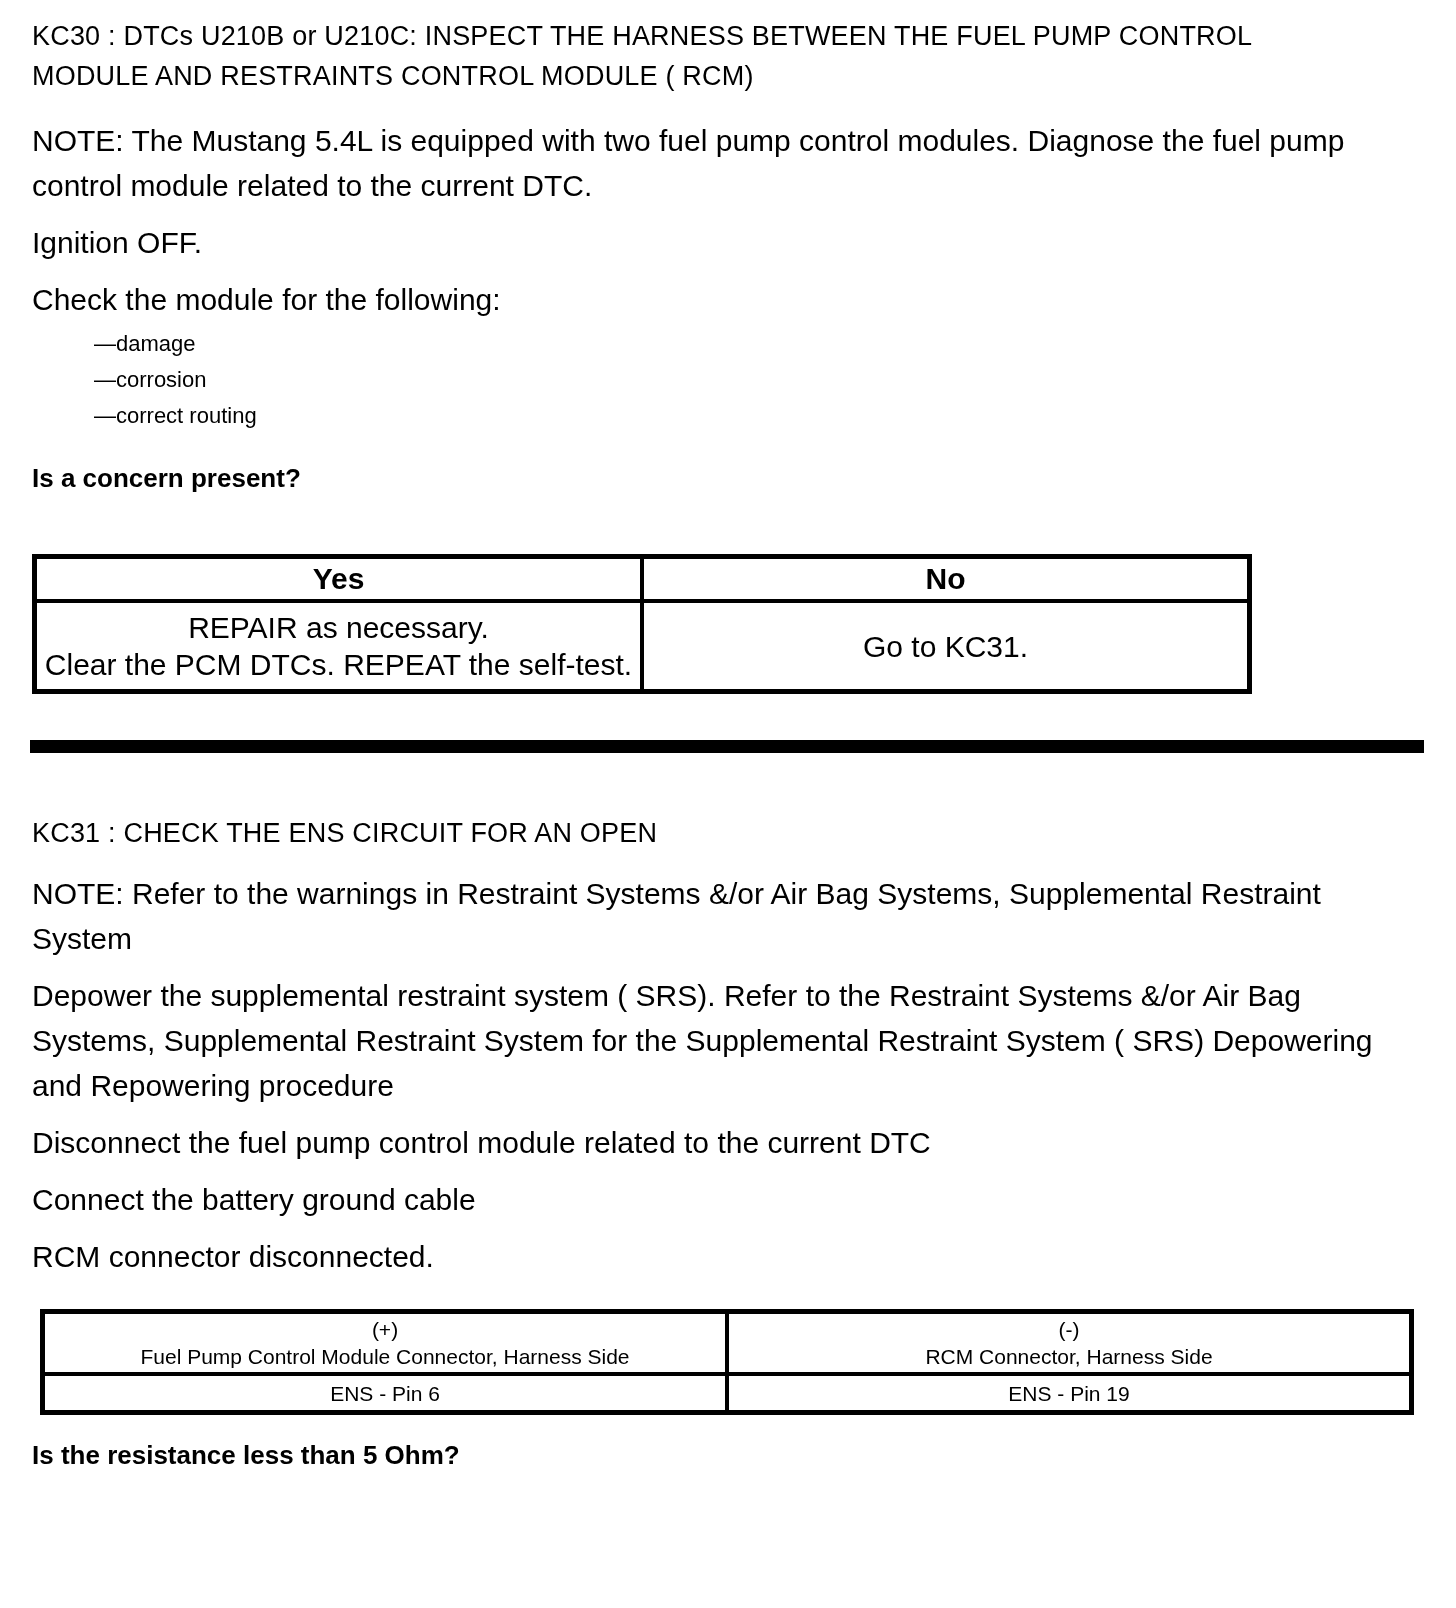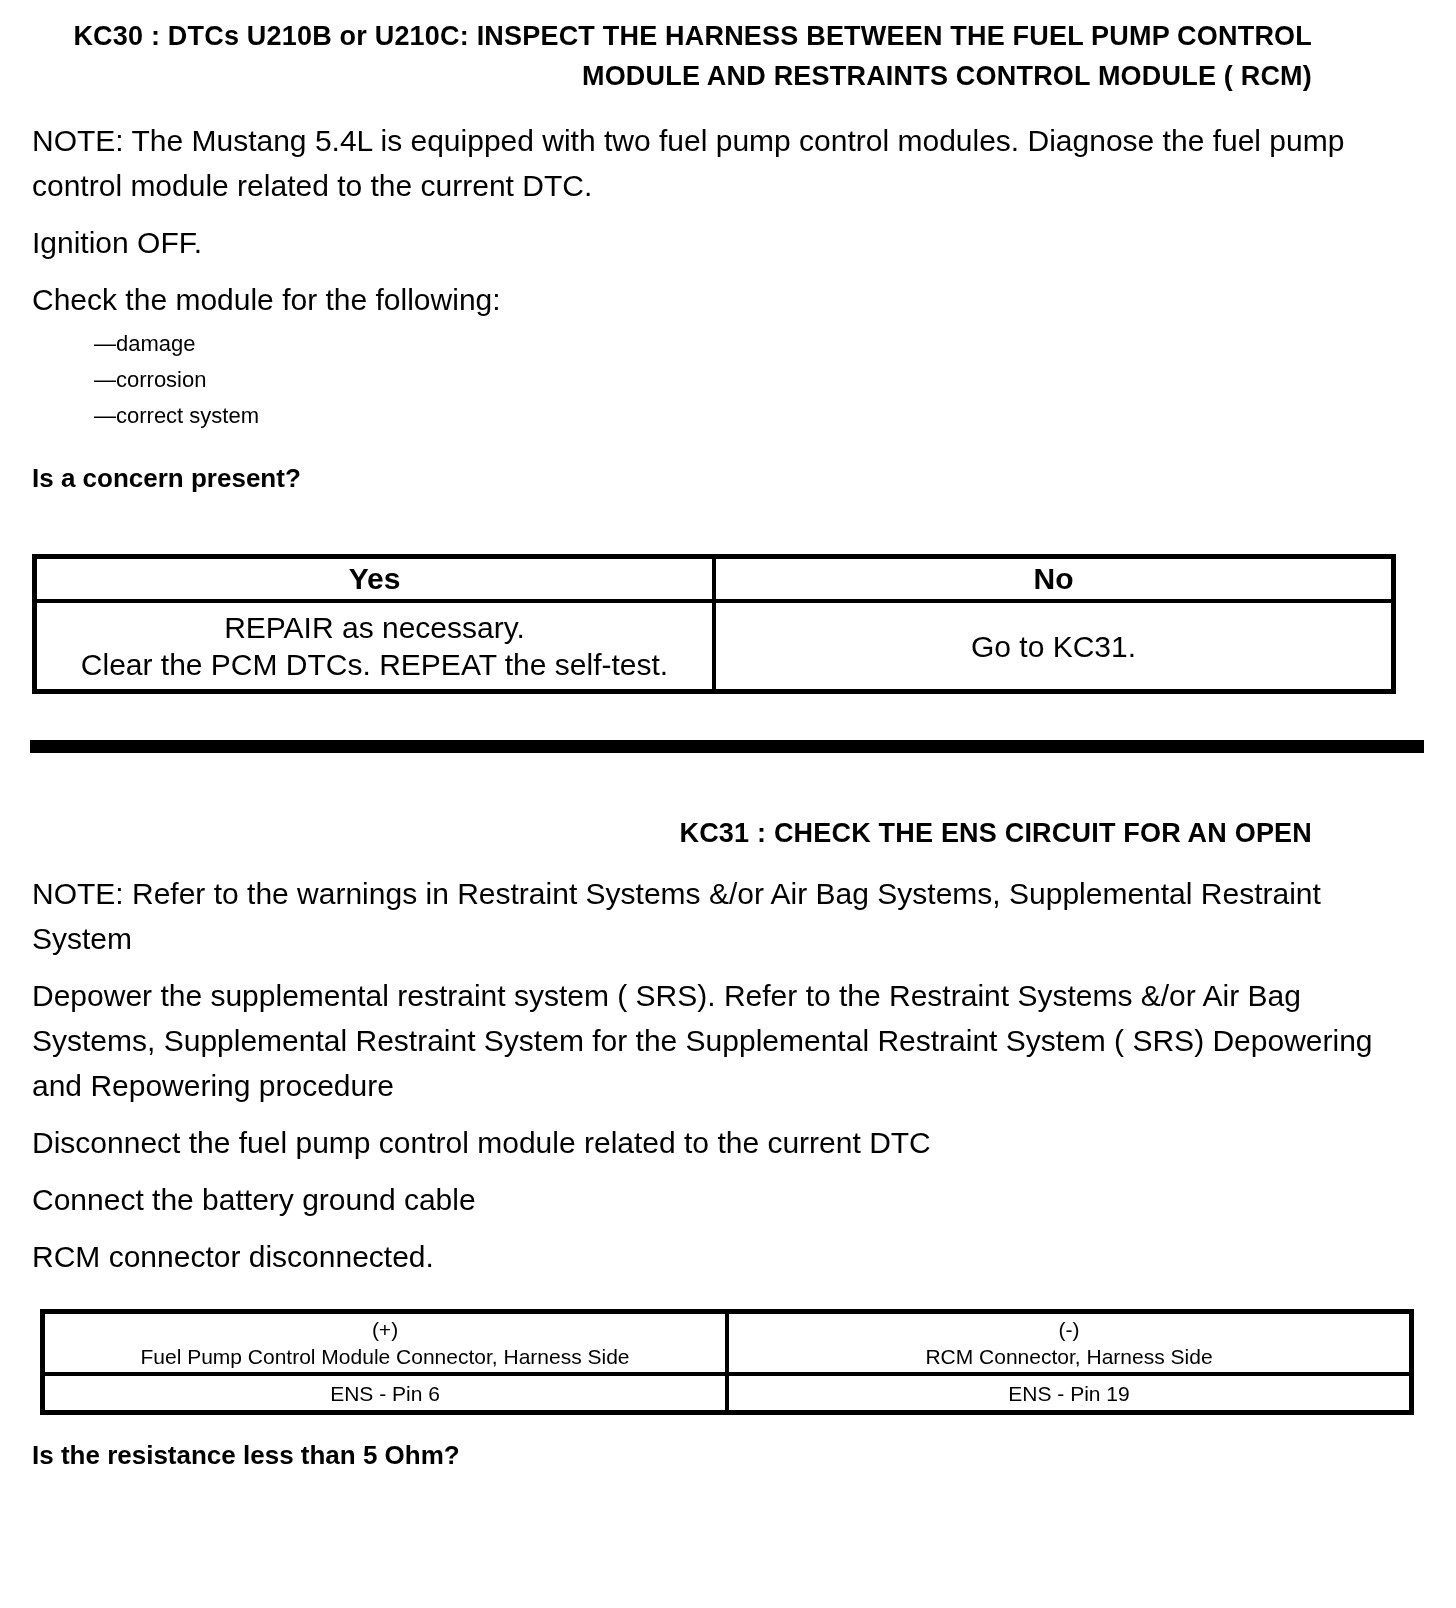--- a/index.html
+++ b/index.html
@@ -11,26 +11,25 @@
   body {
     width: 1456px;
     height: 1608px;
     box-sizing: border-box;
     padding: 16px 30px 0 32px;
     font-family: "Liberation Sans", "DejaVu Sans", sans-serif;
     -webkit-font-smoothing: none;
   }
   .section-title {
     font-size: 27px;
-    font-weight: bold;
+    font-weight: normal;
     line-height: 40px;
     max-width: 1280px;
     margin: 0 0 22px 0;
     letter-spacing: 0.2px;
-    text-align: right;
   }
   .section-title.single {
     margin-bottom: 18px;
   }
   .para {
     font-size: 30px;
     line-height: 45px;
     max-width: 1398px;
     margin: 12px 0;
   }
@@ -44,21 +43,21 @@
   }
   .question {
     font-size: 26px;
     font-weight: bold;
     line-height: 40px;
     margin: 24px 0 0 0;
   }
   table.decision-table {
     border-collapse: collapse;
     border: 5px solid #000;
-    width: 1364px;
+    width: 1220px;
     table-layout: fixed;
     margin-top: 56px;
   }
   table.decision-table th {
     border: 4px solid #000;
     font-size: 30px;
     font-weight: bold;
     text-align: center;
     padding: 3px 6px;
     line-height: 34px;
@@ -112,21 +111,21 @@
 
   <div class="para">NOTE: The Mustang 5.4L is equipped with two fuel pump control modules. Diagnose the fuel pump control module related to the current DTC.</div>
 
   <div class="para">Ignition OFF.</div>
 
   <div class="para" style="margin-bottom:4px;">Check the module for the following:</div>
 
   <div class="checklist">
     <div class="checklist-item">—damage</div>
     <div class="checklist-item">—corrosion</div>
-    <div class="checklist-item">—correct system</div>
+    <div class="checklist-item">—correct routing</div>
   </div>
 
   <div class="question">Is a concern present?</div>
 
   <table class="decision-table">
     <colgroup>
         <col style="width:50%">
         <col>
       </colgroup>
     <tbody>

